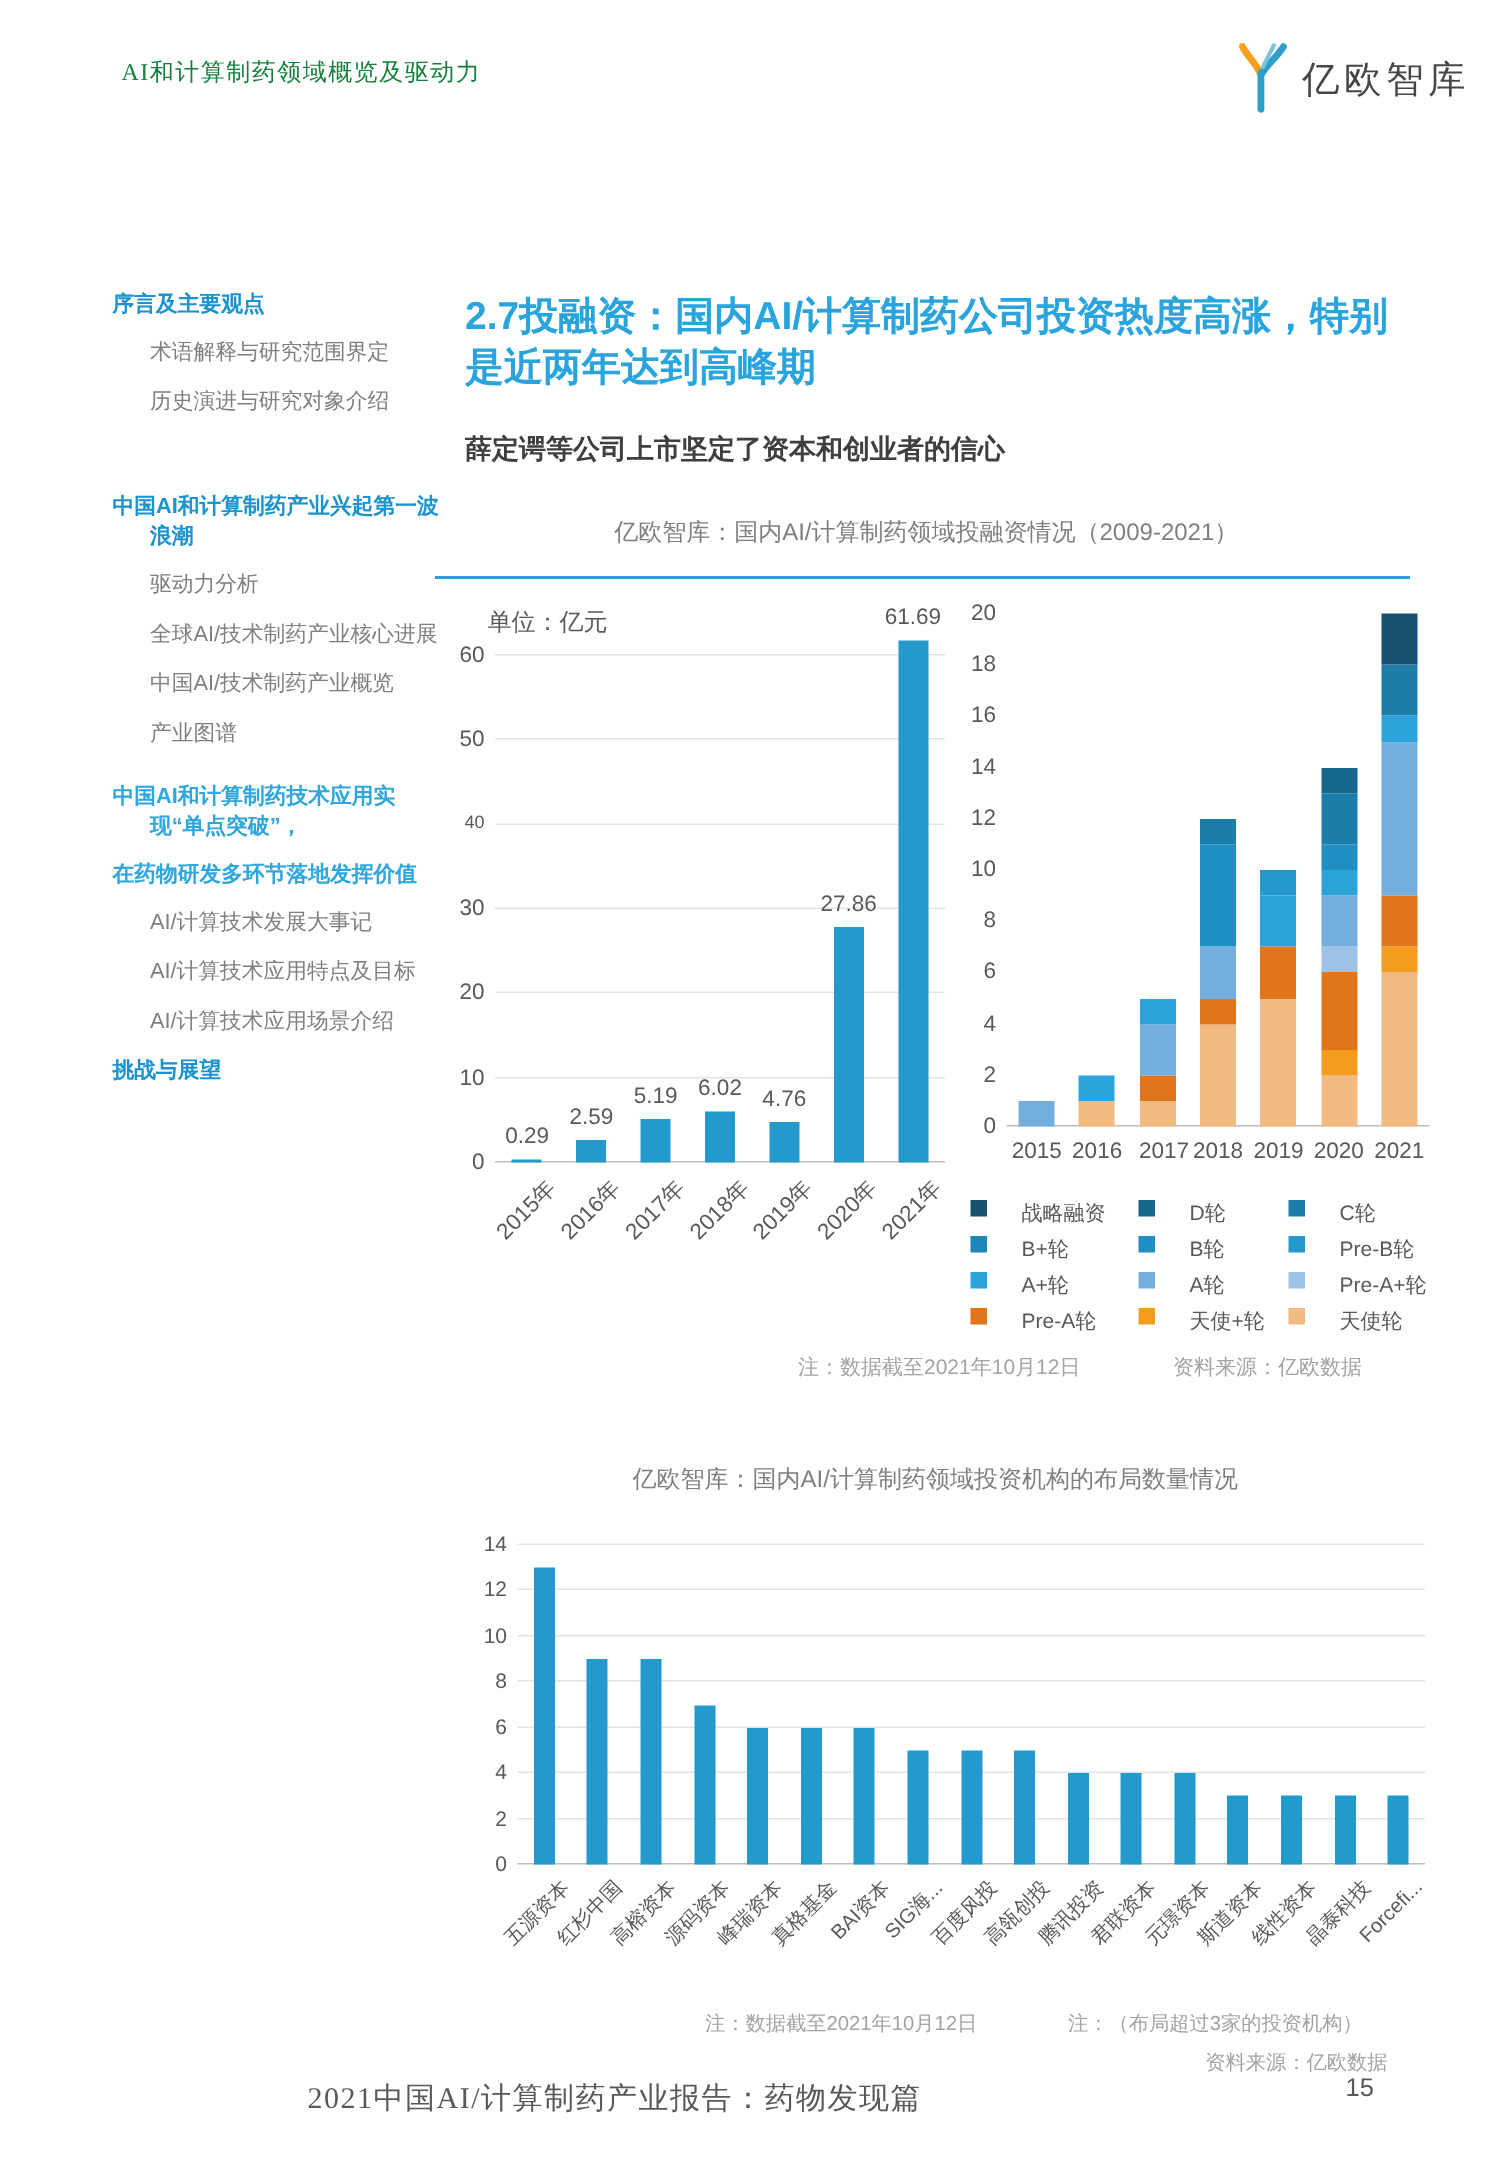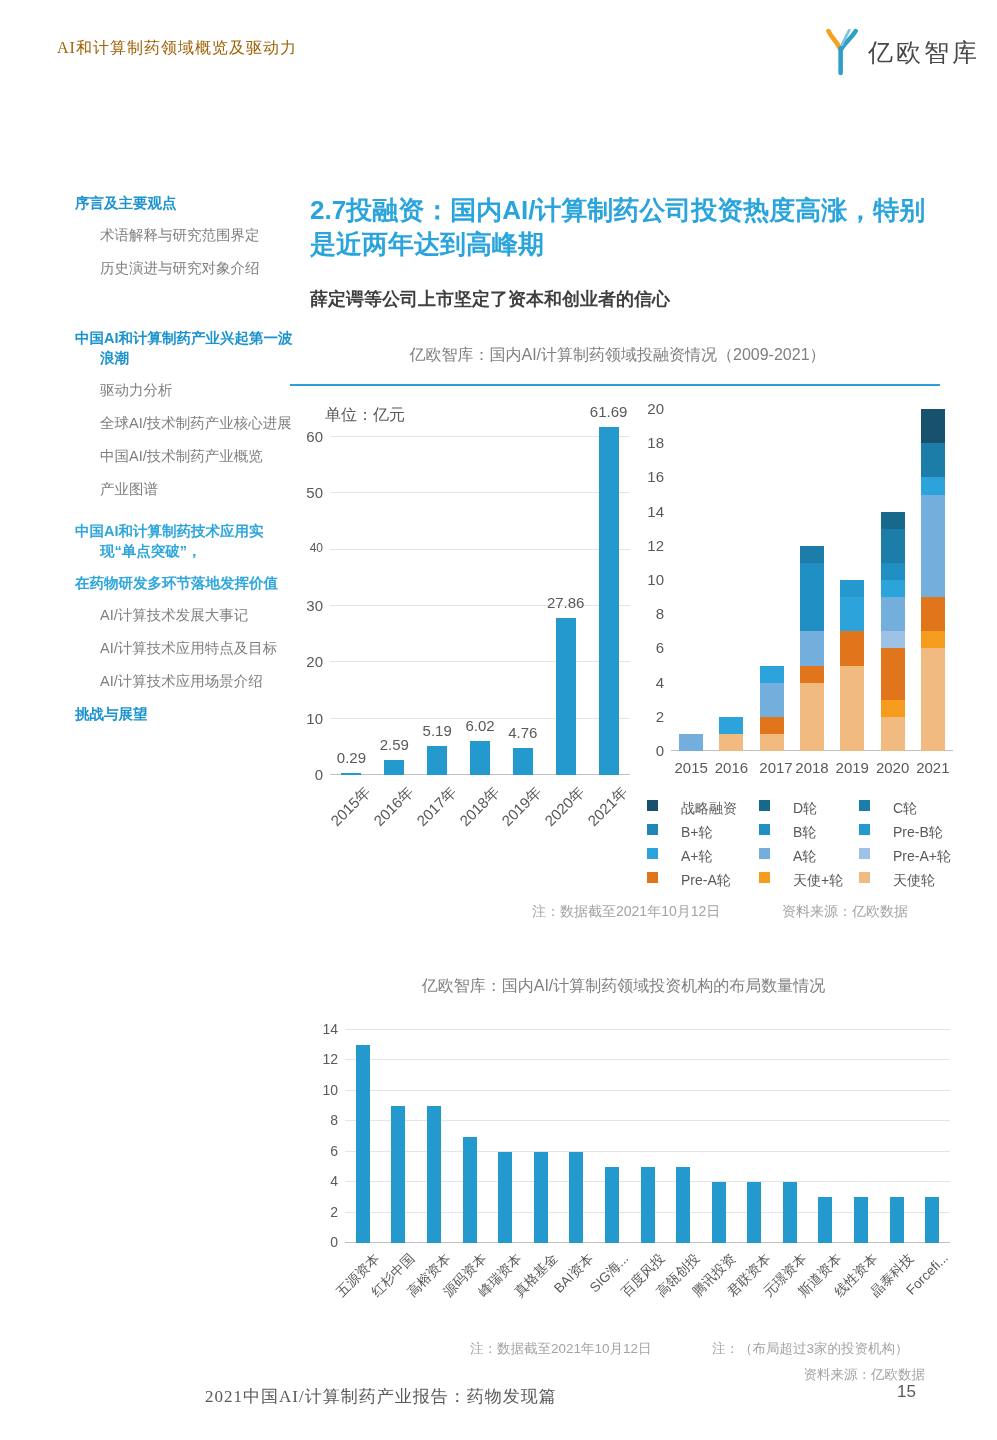--- a/index.html
+++ b/index.html
@@ -5,22 +5,22 @@
   html,body{margin:0;padding:0;}
   body{
     width:997px;height:1440px;position:relative;overflow:hidden;
     background:#ffffff;
     font-family:"Liberation Sans","DejaVu Sans",sans-serif;
     color:#595959;
   }
   .abs{position:absolute;}
   
   .doc-header-title{
-    left:57px;top:38px;font-family:"Liberation Serif","DejaVu Serif",serif;
-    font-size:16px;color:#a16207;letter-spacing:1px;
+    left:81px;top:38px;font-family:"Liberation Serif","DejaVu Serif",serif;
+    font-size:16px;color:#15803d;letter-spacing:1px;
   }
   .logo{left:822px;top:28px;display:flex;align-items:center;gap:6px;}
   .logo-text{font-size:25px;color:#474747;letter-spacing:3px;}
   
   .sidebar{left:75px;top:193px;width:218px;font-size:14.5px;line-height:1.38;}
   .side-header{font-weight:bold;padding-left:25px;text-indent:-25px;margin-bottom:12px;}
   .side-header.dark{color:#1b93ce;}
   .side-header.light{color:#2fa6dc;}
   .side-item{color:#7f7f7f;padding-left:25px;margin-bottom:13px;}
   
@@ -52,21 +52,21 @@
   .legend-item{display:flex;align-items:flex-start;gap:23px;}
   .legend-swatch{width:11px;height:11px;flex:0 0 aupx;}
   .legend-label{font-size:14px;color:#595959;white-space:nowrap;}
   .note-text{position:absolute;font-size:14px;color:#a3a3a3;white-space:nowrap;}
   .c2-title{left:290px;top:976px;width:667px;text-align:center;font-size:16px;color:#7f7f7f;}
   .c2 .xlab-rot span{font-size:13.5px;}
   .c2-note{font-size:13.5px;}
   
   .footer-title{
     left:205px;top:1385px;font-family:"Liberation Serif","DejaVu Serif",serif;
-    font-size:17px;color:#595959;letter-spacing:1px;
+    font-size:20px;color:#595959;letter-spacing:1px;
   }
   .footer-page{left:897px;top:1382px;font-size:17px;color:#595959;}
 </style>
 </head>
 <body>
 
 <div class="abs doc-header-title">AI和计算制药领域概览及驱动力</div>
 <div class="abs logo">
   <span style="display:inline-block;width:40px;height:48px;">
     <svg width="40" height="48" viewBox="0 0 44 52">

